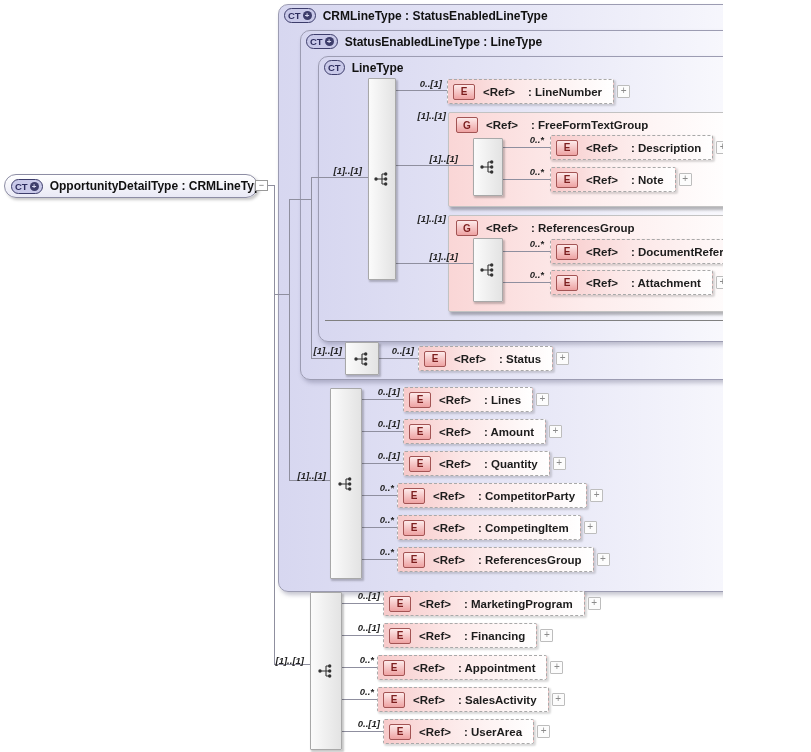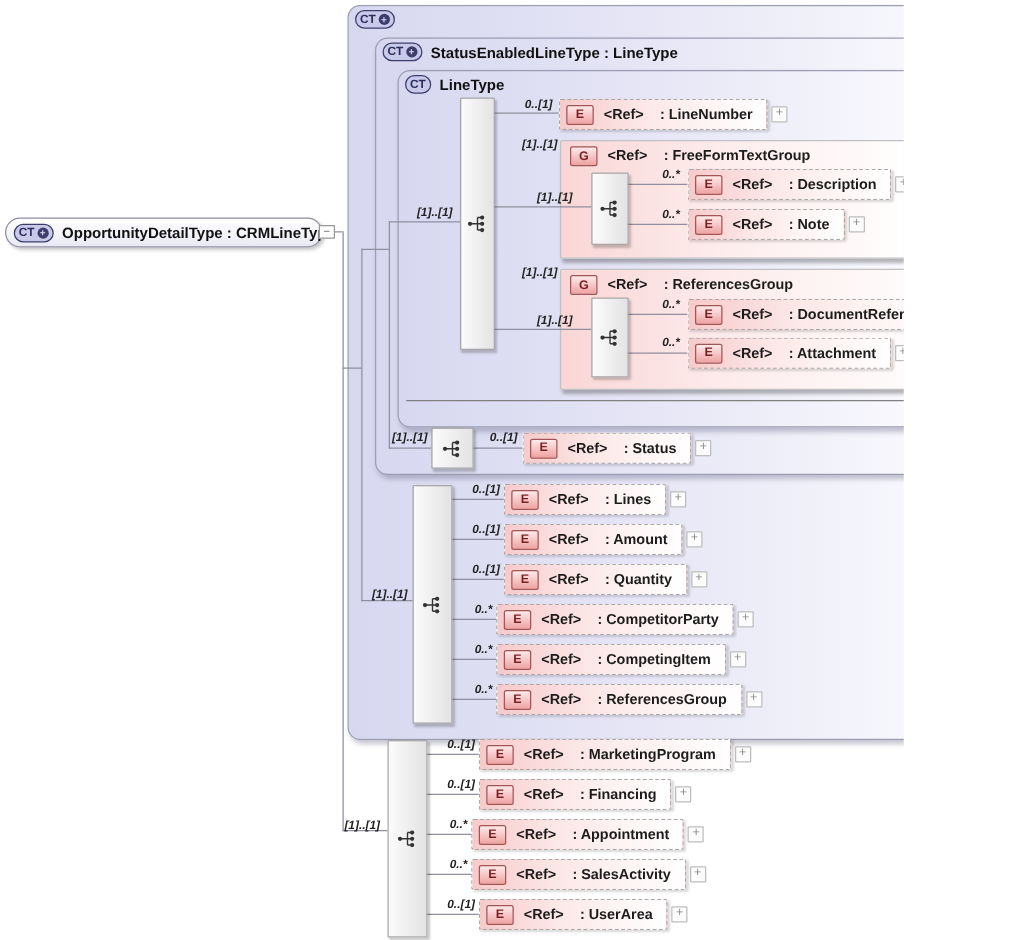--- a/index.html
+++ b/index.html
@@ -71,20 +71,21 @@
 
   <div class="ctr" style="left:278px;top:4px;width:529px;height:586px"></div>
   <div class="ctr" style="left:300px;top:30px;width:493px;height:348px"></div>
   <div class="ctr" style="left:318px;top:56px;width:457px;height:284px"></div>
 
   <div class="hdr" style="left:284px;top:8px">
     <span class="ctb">
         <span>CT</span>
         <span class="dot">+</span>
       </span>
+    <span class="ttl">CRMLineType : StatusEnabledLineType</span>
   </div>
   <div class="hdr" style="left:306px;top:34px">
     <span class="ctb">
         <span>CT</span>
         <span class="dot">+</span>
       </span>
     <span class="ttl">StatusEnabledLineType : LineType</span>
   </div>
   <div class="hdr" style="left:324px;top:60px">
     <span class="ctb">

